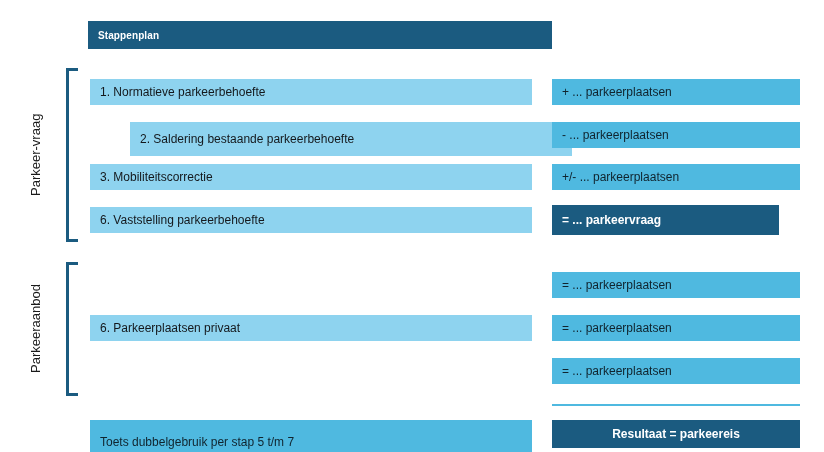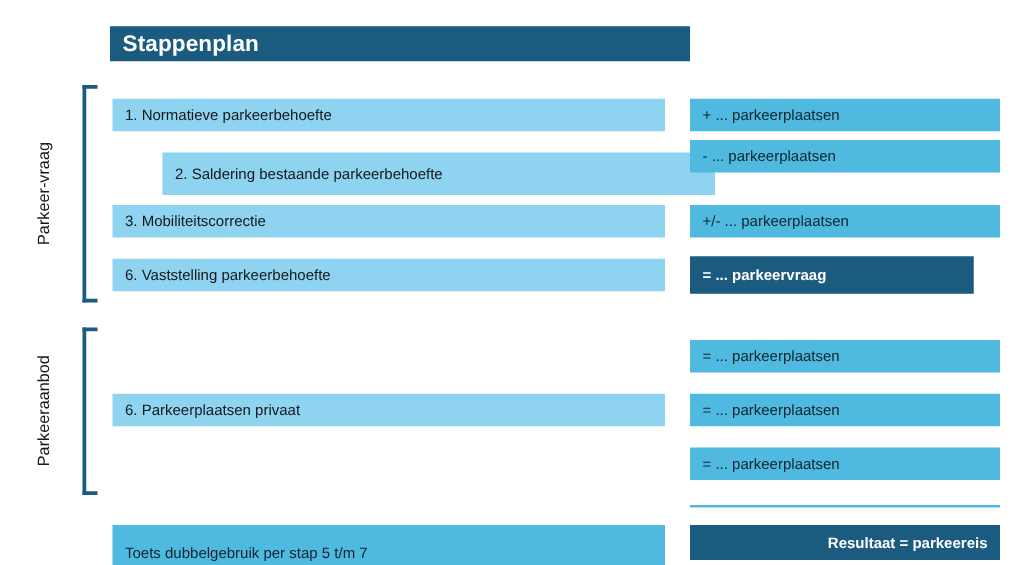--- a/index.html
+++ b/index.html
@@ -27,38 +27,38 @@
     align-items: center;
     font-size: 12px;
     color: #1a1a1a;
     padding: 0 10px;
     white-space: nowrap;
   }
   .hdr {
     background: #1b5b80;
     color: #ffffff;
     font-weight: bold;
-    font-size: 18px;
+    font-size: 10px;
     letter-spacing: 0.1px;
   }
   .light {
     background: #8ed3ef;
     color: #14181c;
   }
   .mid {
     background: #4fb9e0;
     color: #10242e;
   }
   .dark {
     background: #1b5b80;
     color: #ffffff;
     font-weight: bold;
   }
   .center {
-    justify-content: flex-end;
+    justify-content: center;
   }
 
   
   .sidelabel {
     position: absolute;
     font-size: 13px;
     color: #1a1a1a;
     writing-mode: vertical-rl;
     transform: rotate(180deg);
     text-align: center;
@@ -116,21 +116,21 @@
   <div class="cell light" style="left:90px; top:207px; width:442px; height:26px;">
     <span>6. Vaststelling parkeerbehoefte</span>
   </div>
   <div class="cell light" style="left:90px; top:315px; width:442px; height:26px;">
     <span>6. Parkeerplaatsen privaat</span>
   </div>
 
   <div class="cell mid" style="left:552px; top:79px; width:248px; height:26px;">
     <span>+ ... parkeerplaatsen</span>
   </div>
-  <div class="cell mid" style="left:552px; top:112px; width:248px; height:26px;text-align:center;">
+  <div class="cell mid" style="left:552px; top:122px; width:248px; height:26px;text-align:center;">
     <span>- ... parkeerplaatsen</span>
   </div>
   <div class="cell mid" style="left:552px; top:164px; width:248px; height:26px;">
     <span>+/- ... parkeerplaatsen</span>
   </div>
   <div class="cell dark" style="left:552px; top:205px; width:227px; height:30px;">
     <span>= ... parkeervraag</span>
   </div>
   <div class="cell mid" style="left:552px; top:272px; width:248px; height:26px;">
     <span>= ... parkeerplaatsen</span>

